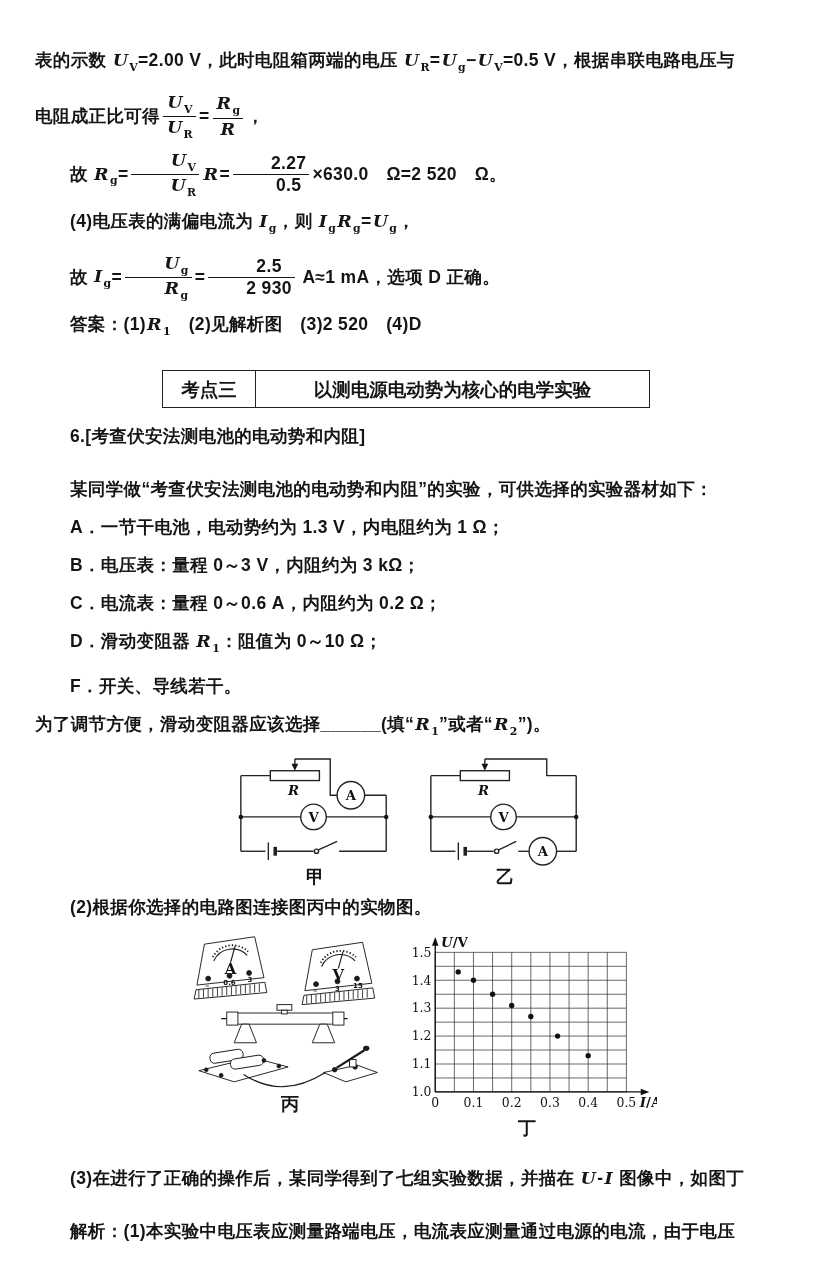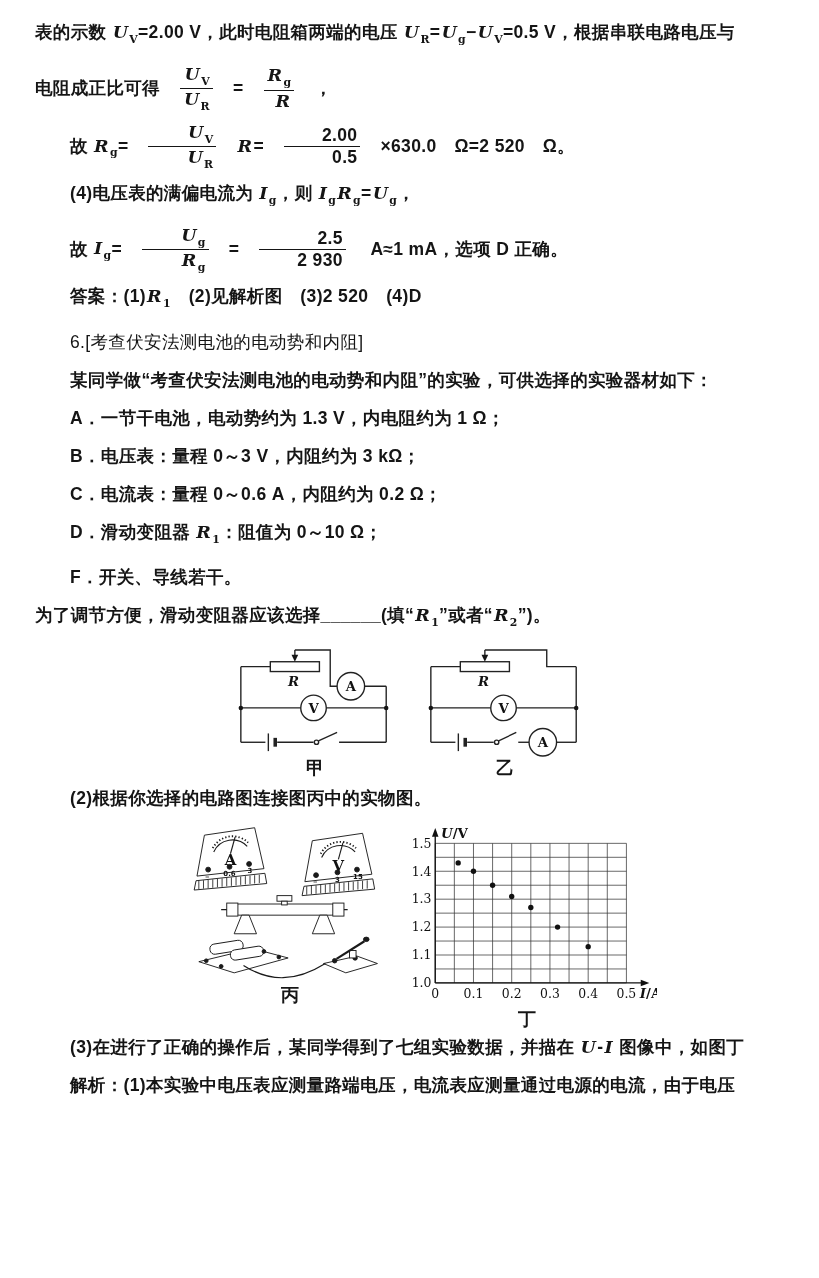--- a/index.html
+++ b/index.html
@@ -3,28 +3,28 @@
 <meta charset="utf-8">
 <style>
   html,body{margin:0;padding:0;background:#fff;}
   .page{
     width:819px;min-height:1278px;box-sizing:border-box;
     padding:20px 34px 14px 35px;background:#fff;color:#151515;
     font-family:"Liberation Sans","DejaVu Sans",sans-serif;
     font-weight:600;overflow:hidden;
   }
   p.ln{font-size:17.5px;line-height:25px;margin:0 0 13px;letter-spacing:.02em;}
-  p.just{text-align:justify;}
+  p.just{text-align:justify;margin-top:28px;}
   p.ind{text-indent:2em;}
   p.fr{margin:2px 0 10px;}
   .blab{font-weight:800;}
-  .bold{font-weight:400;}
+  .bold{font-weight:700;}
   .mvar{font-family:"DejaVu Serif","Liberation Serif",serif;font-style:italic;font-weight:700;padding:0 1px;}
   sub.msub{font-family:"DejaVu Serif","Liberation Serif",serif;font-style:normal;font-weight:700;font-size:.62em;}
-  .frac{display:inline-block;vertical-align:middle;text-align:right;line-height:1.12;margin:0 20px;font-weight:700;}
+  .frac{display:inline-block;vertical-align:middle;text-align:center;line-height:1.12;margin:0 3px;font-weight:700;}
   .frac .num{display:block;border-bottom:1.7px solid #151515;padding:0 3px 1px;}
   .frac .den{display:block;padding:1px 3px 0;}
   .kd-box{
     display:flex;align-items:stretch;border:1.6px solid #222;
     width:488px;margin:14px 0 16px 127px;height:38px;box-sizing:border-box;
   }
   .kd-tag{width:92px;border-right:1.6px solid #222;display:flex;align-items:center;justify-content:center;
     font-size:18.5px;font-weight:800;}
   .kd-title{flex:1;display:flex;align-items:center;justify-content:center;font-size:18.5px;font-weight:800;}
   .circ-row{display:flex;justify-content:center;align-items:flex-start;gap:18px;margin:2px 0 8px;}
@@ -44,25 +44,29 @@
   .tick{font:13px "DejaVu Serif","Liberation Serif",serif;fill:#111;}
   .axlab{font:700 14px "DejaVu Serif","Liberation Serif",serif;fill:#111;}
 </style>
 </head>
 <body>
 
 <div class="page">
 
   <p class="ln just">表的示数 <span class="mvar">U</span><sub class="msub">V</sub>=2.00 V，此时电阻箱两端的电压 <span class="mvar">U</span><sub class="msub">R</sub>=<span class="mvar">U</span><sub class="msub">g</sub>−<span class="mvar">U</span><sub class="msub">V</sub>=0.5 V，根据串联电路电压与</p>
   <p class="ln fr">电阻成正比可得<span class="frac"><span class="num"><span class="mvar">U</span><sub class="msub">V</sub></span><span class="den"><span class="mvar">U</span><sub class="msub">R</sub></span></span>=<span class="frac"><span class="num"><span class="mvar">R</span><sub class="msub">g</sub></span><span class="den"><span class="mvar">R</span></span></span>，</p>
-  <p class="ln fr ind">故 <span class="mvar">R</span><sub class="msub">g</sub>=<span class="frac"><span class="num"><span class="mvar">U</span><sub class="msub">V</sub></span><span class="den"><span class="mvar">U</span><sub class="msub">R</sub></span></span><span class="mvar">R</span>=<span class="frac"><span class="num">2.00</span><span class="den">0.5</span></span>×630.0　Ω=2 520　Ω。</p>
+  <p class="ln fr ind">故 <span class="mvar">R</span><sub class="msub">g</sub>=<span class="frac"><span class="num"><span class="mvar">U</span><sub class="msub">V</sub></span><span class="den"><span class="mvar">U</span><sub class="msub">R</sub></span></span><span class="mvar">R</span>=<span class="frac"><span class="num">2.27</span><span class="den">0.5</span></span>×630.0　Ω=2 520　Ω。</p>
   <p class="ln ind">(4)电压表的满偏电流为 <span class="mvar">I</span><sub class="msub">g</sub>，则 <span class="mvar">I</span><sub class="msub">g</sub><span class="mvar">R</span><sub class="msub">g</sub>=<span class="mvar">U</span><sub class="msub">g</sub>，</p>
   <p class="ln fr ind">故 <span class="mvar">I</span><sub class="msub">g</sub>=<span class="frac"><span class="num"><span class="mvar">U</span><sub class="msub">g</sub></span><span class="den"><span class="mvar">R</span><sub class="msub">g</sub></span></span>=<span class="frac"><span class="num">2.5</span><span class="den">2 930</span></span> A≈1 mA，选项 D 正确。</p>
-  <p class="ln ind" style="margin-bottom:15px"><span class="blab">答案：</span>(1)<span class="mvar">R</span><sub class="msub">1</sub>　(2)见解析图　(3)2 520　(4)D</p>
-
+  <p class="ln ind" style="margin-bottom:27px"><span class="blab">答案：</span>(1)<span class="mvar">R</span><sub class="msub">1</sub>　(2)见解析图　(3)2 520　(4)D</p>
+
+  <div class="kd-box">
+    <div class="kd-tag">考点三</div>
+    <div class="kd-title">以测电源电动势为核心的电学实验</div>
+  </div>
 
   <p class="ln ind bold">6.[考查伏安法测电池的电动势和内阻]</p>
   <p class="ln ind just">某同学做“考查伏安法测电池的电动势和内阻”的实验，可供选择的实验器材如下：</p>
 
   <p class="ln ind">A．一节干电池，电动势约为 1.3 V，内电阻约为 1 Ω；</p>
   <p class="ln ind">B．电压表：量程 0～3 V，内阻约为 3 kΩ；</p>
   <p class="ln ind">C．电流表：量程 0～0.6 A，内阻约为 0.2 Ω；</p>
   <p class="ln ind">D．滑动变阻器 <span class="mvar">R</span><sub class="msub">1</sub>：阻值为 0～10 Ω；</p>
   <p class="ln ind">F．开关、导线若干。</p>
 

